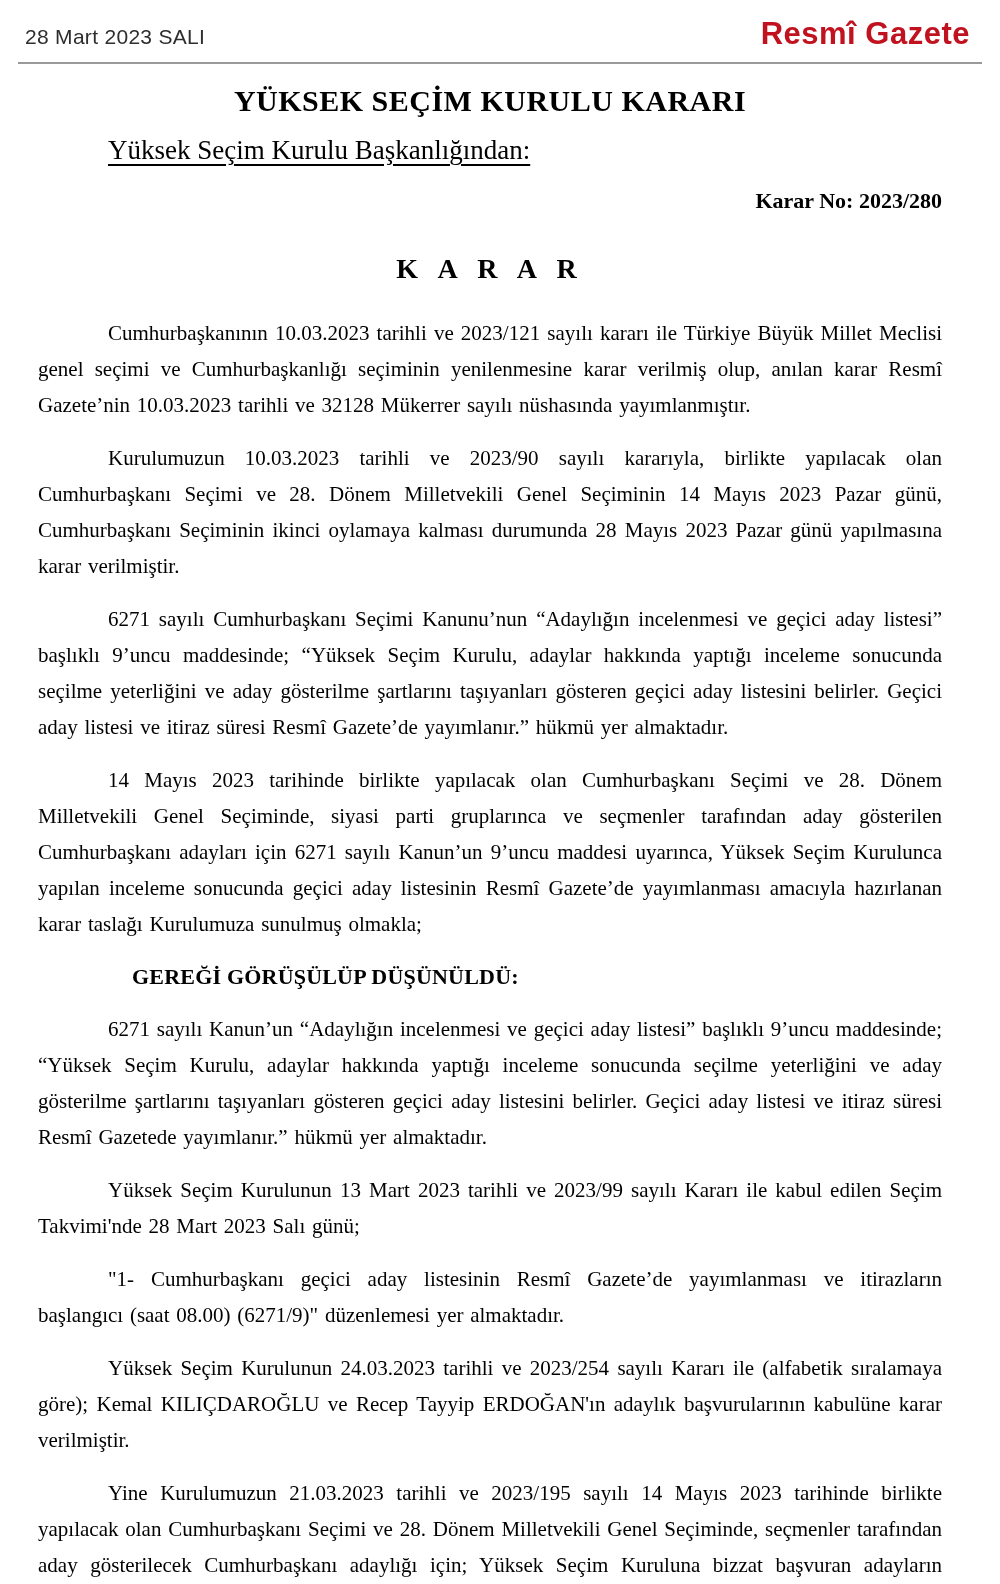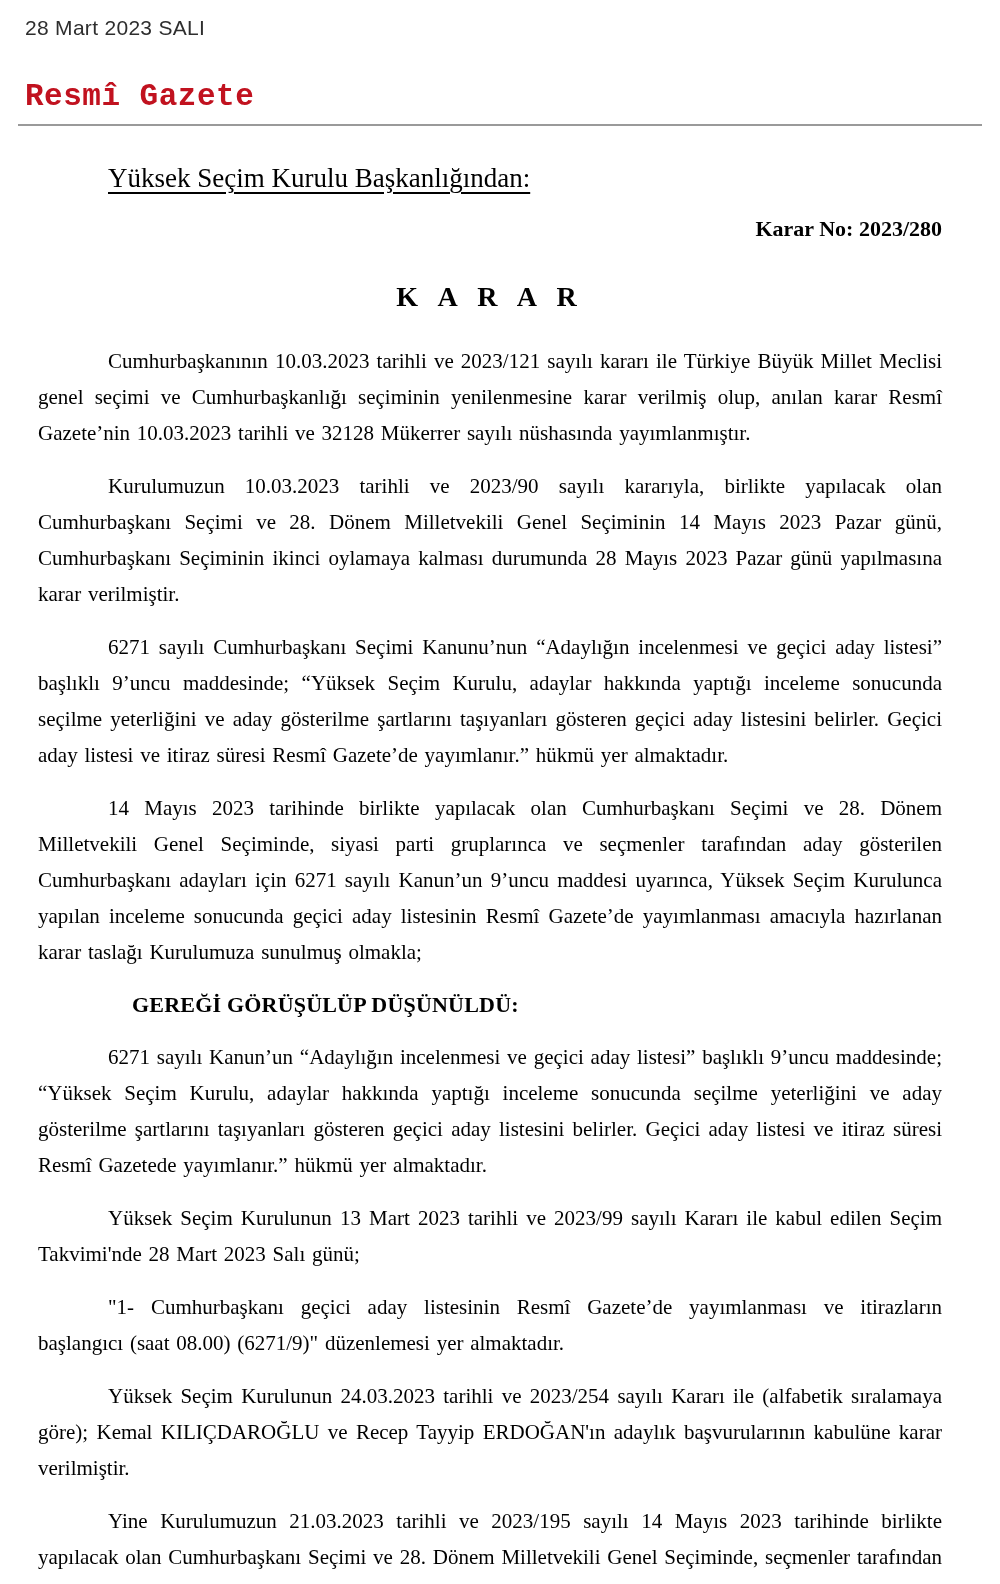--- a/index.html
+++ b/index.html
@@ -15,57 +15,55 @@
     color: #000000;
     font-family: "Liberation Serif", serif;
     overflow: hidden;
   }
   
   .header {
     display: flex;
     align-items: baseline;
     justify-content: space-between;
     padding: 16px 30px 10px 25px;
-    flex-direction: column;
   }
   .hdr-side {
     flex: 1 1 0;
     font-family: "Liberation Sans", sans-serif;
     font-size: 21px;
     color: #2e2e2e;
     letter-spacing: 0.3px;
   }
   .hdr-date { text-align: left; }
   .hdr-issue { text-align: right; }
   .hdr-masthead {
     flex: 0 0 auto;
-    font-family: Liberation Mono, monospace;
+    font-family: Liberation Sans, sans-serif;
     font-weight: bold;
     font-size: 31px;
     letter-spacing: 0.5px;
-    margin-top: 39px;
   }
   .rule {
     height: 0;
     border-top: 2px solid #9a9a9a;
     margin: 0 18px;
   }
   
   .content {
     padding: 0 58px 0 38px;
   }
   .main-title {
     margin: 20px 0 0 0;
     text-align: center;
     font-size: 30px;
     font-weight: bold;
     letter-spacing: 0.5px;
   }
   .authority {
-    margin: 37px 0 0 70px;
+    margin: 17px 0 0 70px;
     font-size: 27px;
     font-weight: normal;
     text-decoration: underline;
     text-underline-offset: 5px;
   }
   .decision-no {
     margin: 22px 0 0 70px;
     font-size: 22px;
     font-weight: bold;
     text-align: right;
@@ -98,20 +96,21 @@
 
 <div class="page">
 
   <div class="header">
     <div class="hdr-side hdr-date">28 Mart 2023 SALI</div>
     <div class="hdr-masthead" style="color: rgb(193, 18, 31);">Resmî Gazete</div>
   </div>
   <div class="rule"></div>
 
   <div class="content">
+    <h1 class="main-title">YÜKSEK SEÇİM KURULU KARARI</h1>
 
     <div class="authority">Yüksek Seçim Kurulu Başkanlığından:</div>
 
     <div class="decision-no">Karar No: 2023/280</div>
 
     <div class="karar-heading">K A R A R</div>
 
     <p class="body-par first">Cumhurbaşkanının 10.03.2023 tarihli ve 2023/121 sayılı kararı ile Türkiye Büyük Millet Meclisi genel seçimi ve Cumhurbaşkanlığı seçiminin yenilenmesine karar verilmiş olup, anılan karar Resmî Gazete’nin 10.03.2023 tarihli ve 32128 Mükerrer sayılı nüshasında yayımlanmıştır.</p>
     <p class="body-par">Kurulumuzun 10.03.2023 tarihli ve 2023/90 sayılı kararıyla, birlikte yapılacak olan Cumhurbaşkanı Seçimi ve 28. Dönem Milletvekili Genel Seçiminin 14 Mayıs 2023 Pazar günü, Cumhurbaşkanı Seçiminin ikinci oylamaya kalması durumunda 28 Mayıs 2023 Pazar günü yapılmasına karar verilmiştir.</p>
     <p class="body-par">6271 sayılı Cumhurbaşkanı Seçimi Kanunu’nun “Adaylığın incelenmesi ve geçici aday listesi” başlıklı 9’uncu maddesinde; “Yüksek Seçim Kurulu, adaylar hakkında yaptığı inceleme sonucunda seçilme yeterliğini ve aday gösterilme şartlarını taşıyanları gösteren geçici aday listesini belirler. Geçici aday listesi ve itiraz süresi Resmî Gazete’de yayımlanır.” hükmü yer almaktadır.</p>

